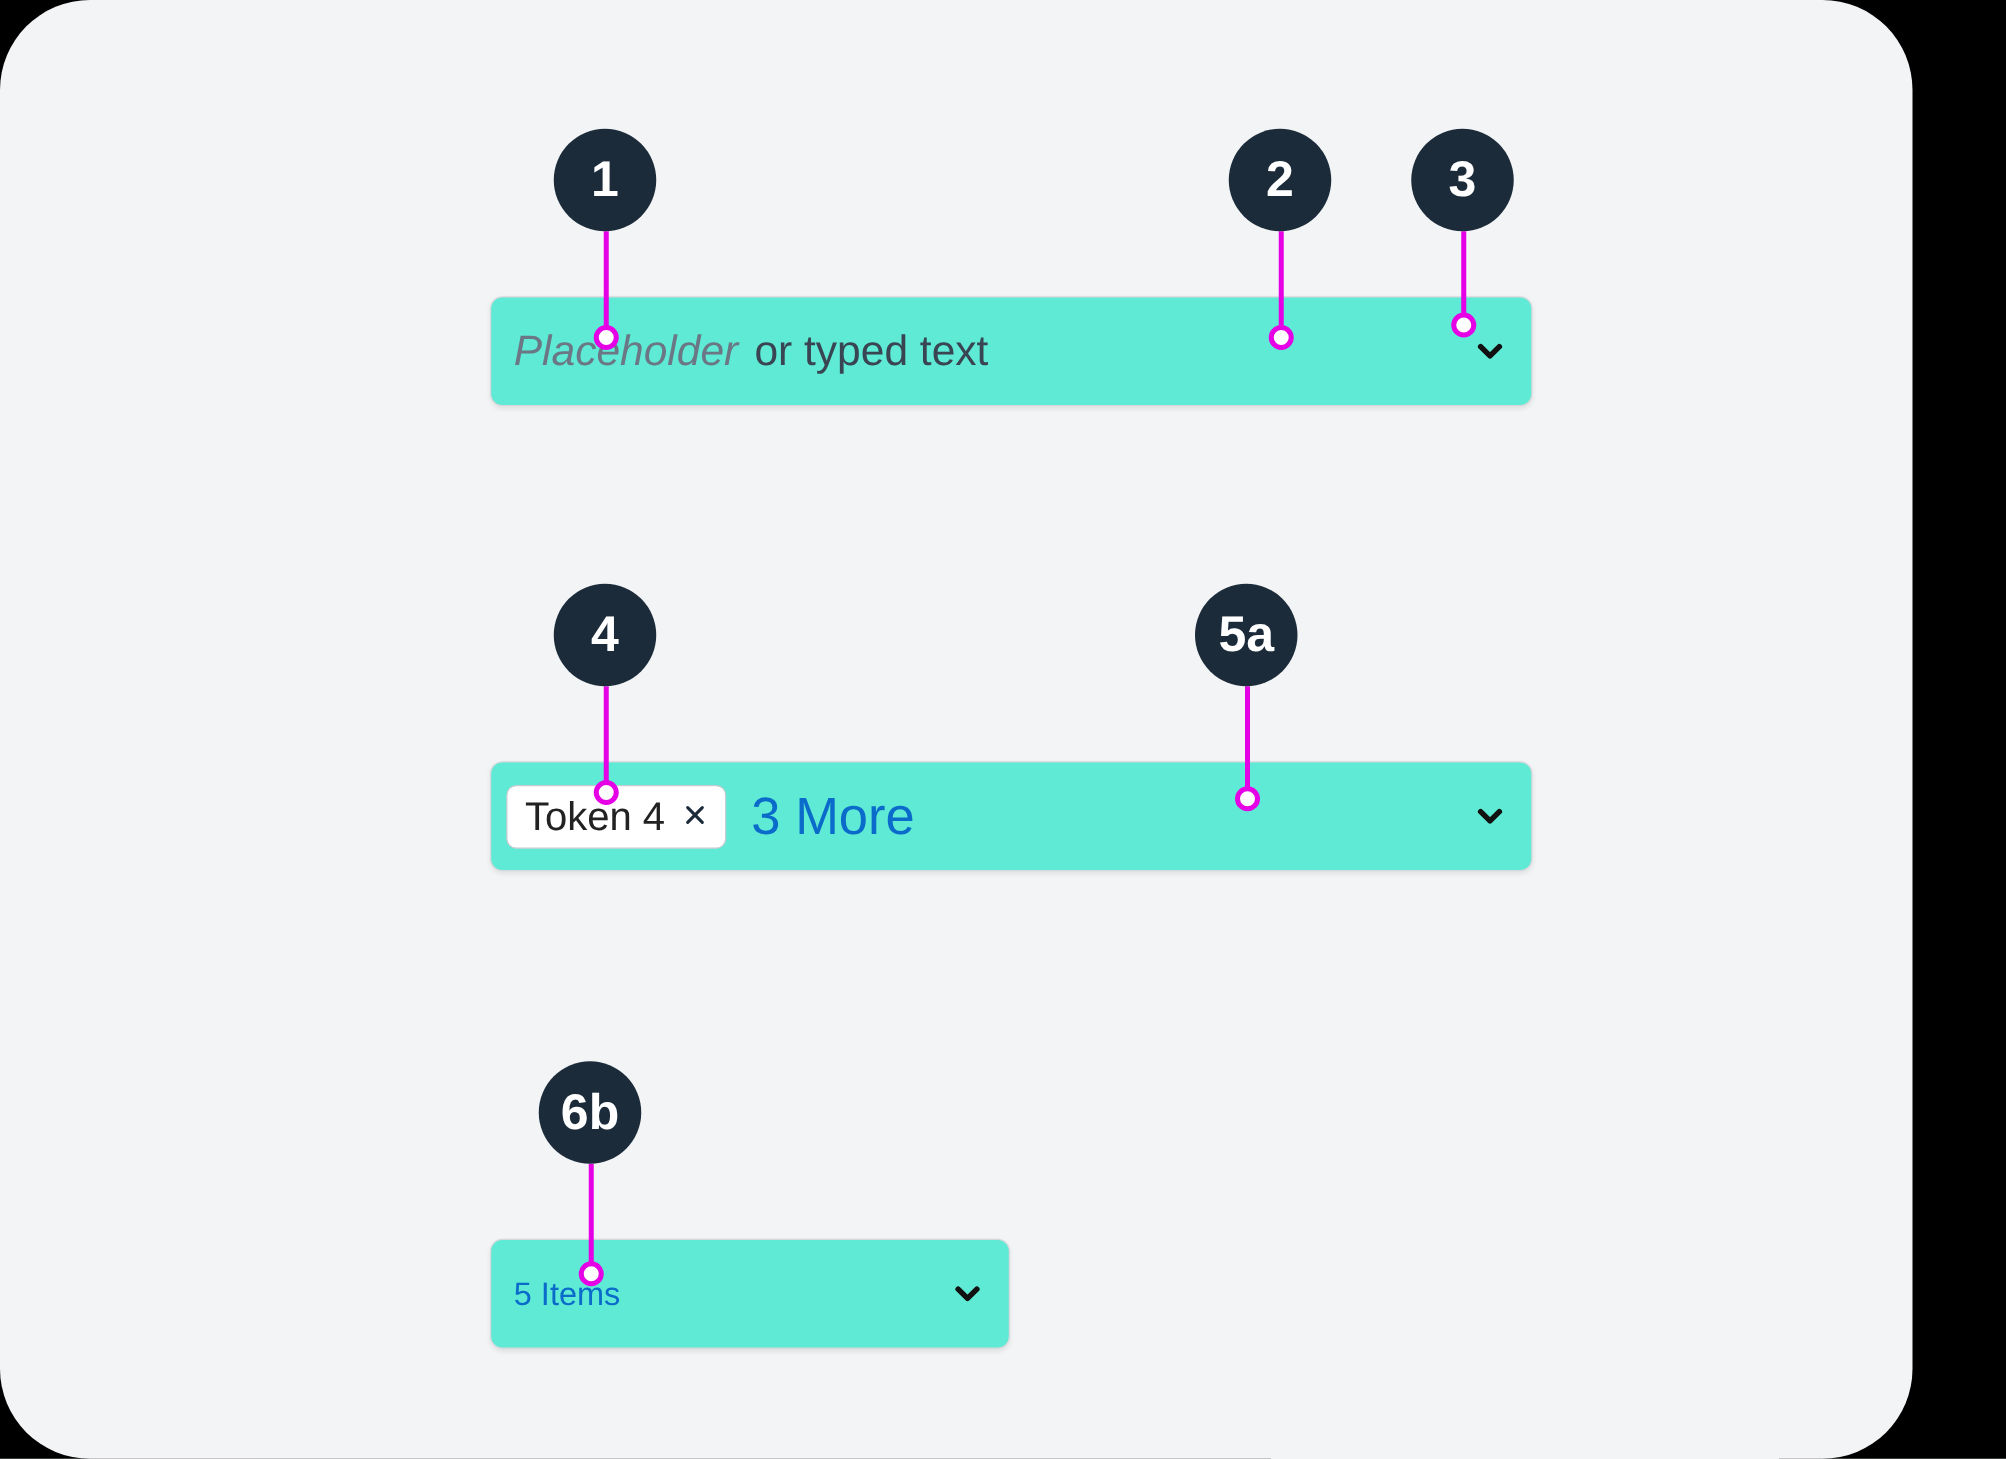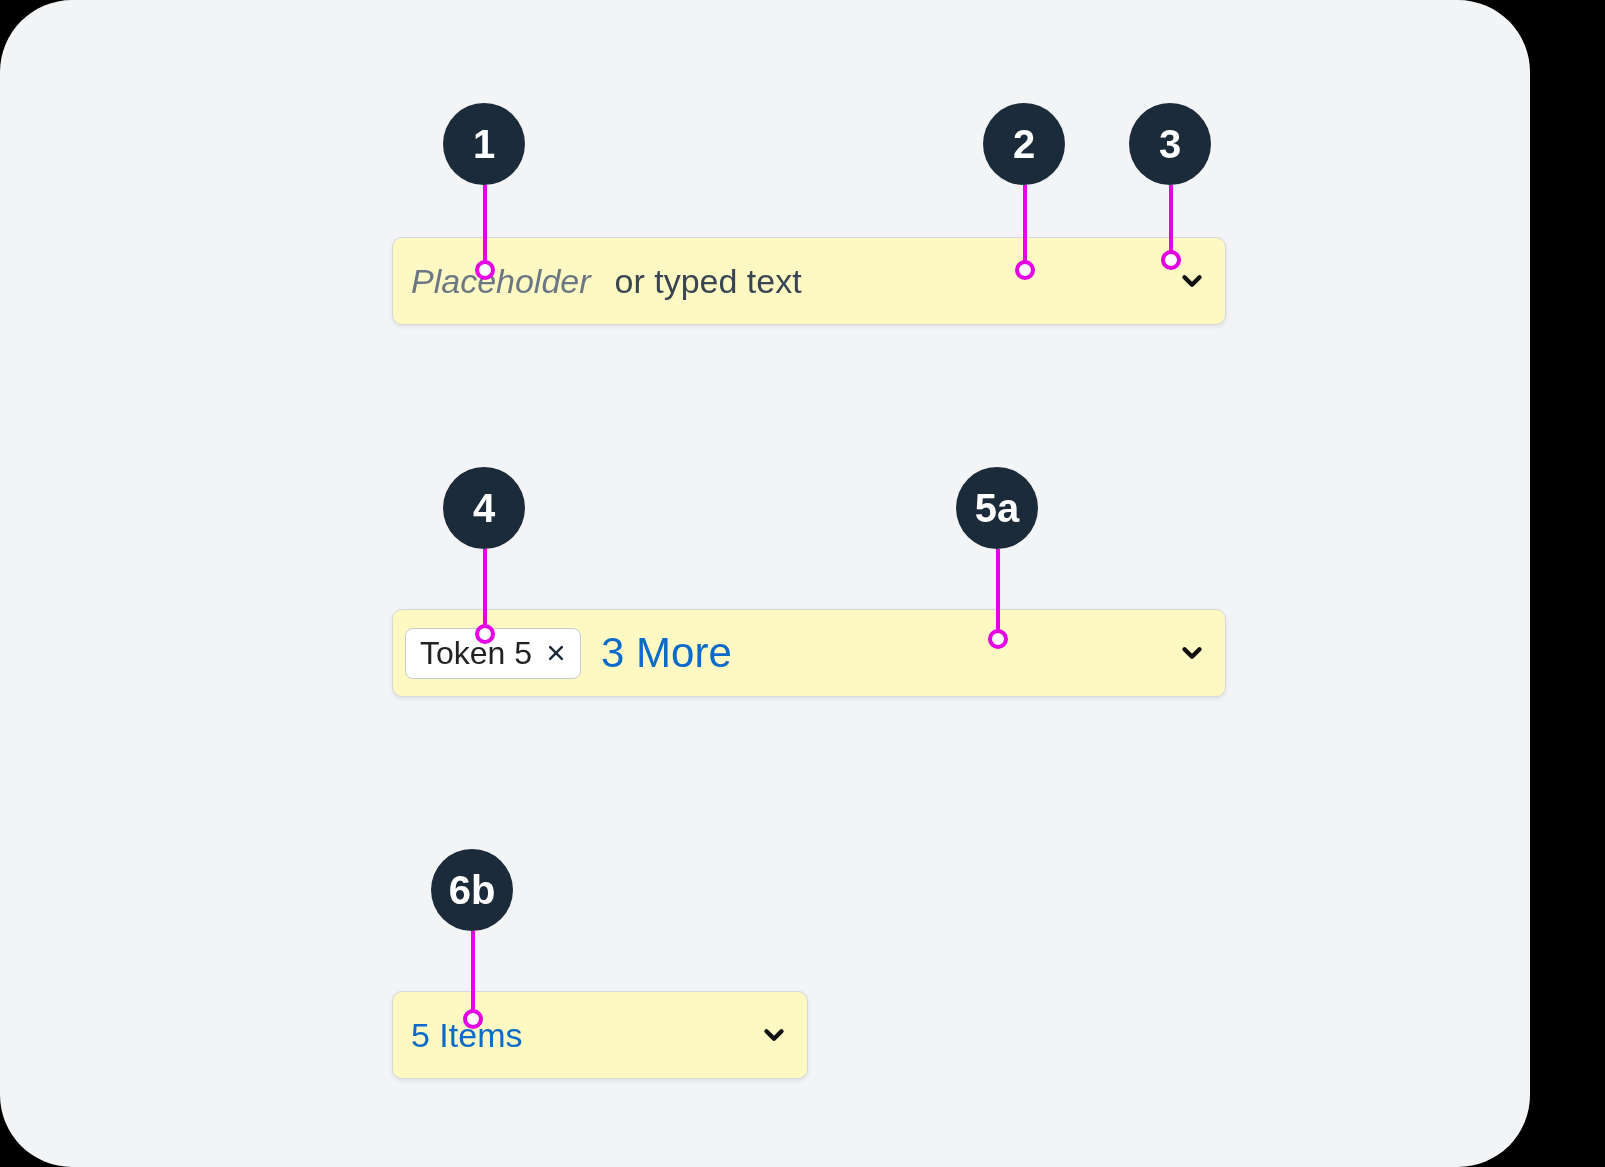--- a/index.html
+++ b/index.html
@@ -50,37 +50,37 @@
       width: 20px;
       height: 20px;
       border-radius: 50%;
       background: #fff;
       border: 4px solid #e500e5;
       box-sizing: border-box;
     }
     
     .combo {
       position: absolute;
-      background: #fef9c3;
+      background: #5eead4;
       border: 1.5px solid #d5d8dc;
       border-radius: 10px;
       box-shadow: 0 2px 4px rgba(0,0,0,0.08);
       display: flex;
       align-items: center;
       padding: 0 18px;
       font-size: 34px;
       color: #222;
     }
     .placeholder-italic {
       font-style: italic;
       color: #6b7785;
     }
     .typed {
       color: #3a4553;
-      margin-left: 24px;
+      margin-left: 13px;
     }
     .chevron {
       margin-left: auto;
     }
     .chevron svg { display: block; }
     
     .token {
       display: inline-flex;
       align-items: center;
       background: #fff;
@@ -96,21 +96,21 @@
       font-size: 30px;
       color: #1c2b3a;
     }
     .more-link {
       color: #0b6bcb;
       font-size: 42px;
       margin-left: 8px;
     }
     .items-link {
       color: #0b6bcb;
-      font-size: 34px;
+      font-size: 26px;
       text-align: center;
     }
   </style>
 </head>
 <body>
 
 <div class="canvas">
 
   <div class="badge" style="left:443px; top:103px;">1</div>
   <div class="badge" style="left:983px; top:103px;">2</div>
@@ -131,21 +131,21 @@
   </div>
 
   <div class="badge" style="left:443px; top:467px;">4</div>
   <div class="badge" style="left:956px; top:467px;">5a</div>
 
   <div class="leader" style="left:483px; top:549px; height:85px;"></div>
   <div class="leader" style="left:996px; top:549px; height:90px;"></div>
 
   <div class="combo" style="left:392px; top:609px; width:834px; height:88px; padding:0 18px 0 12px;">
     <span class="token">
-      <span>Token 5</span>
+      <span>Token 4</span>
       <span class="x">
         <svg width="20" height="20" viewBox="0 0 24 24" fill="none" stroke="#1c2b3a" stroke-width="3" stroke-linecap="round">
             <line x1="5" y1="5" x2="19" y2="19"></line>
             <line x1="19" y1="5" x2="5" y2="19"></line>
           </svg>
       </span>
     </span>
     <span class="more-link">3 More</span>
     <span class="chevron">
       <svg width="30" height="30" viewBox="0 0 24 24" fill="none" stroke="#111" stroke-width="3.5" stroke-linecap="round" stroke-linejoin="round">

